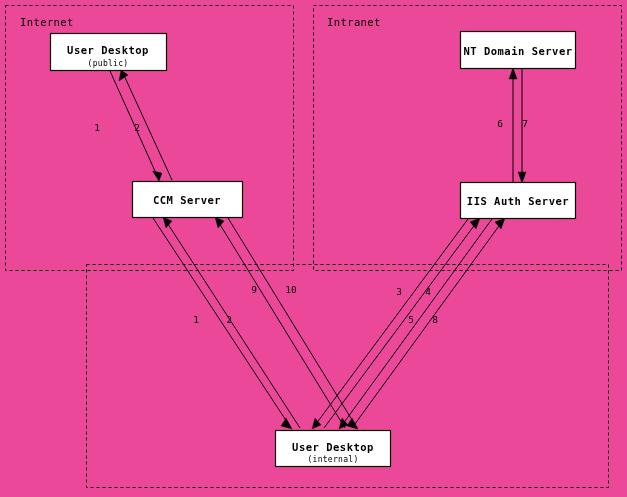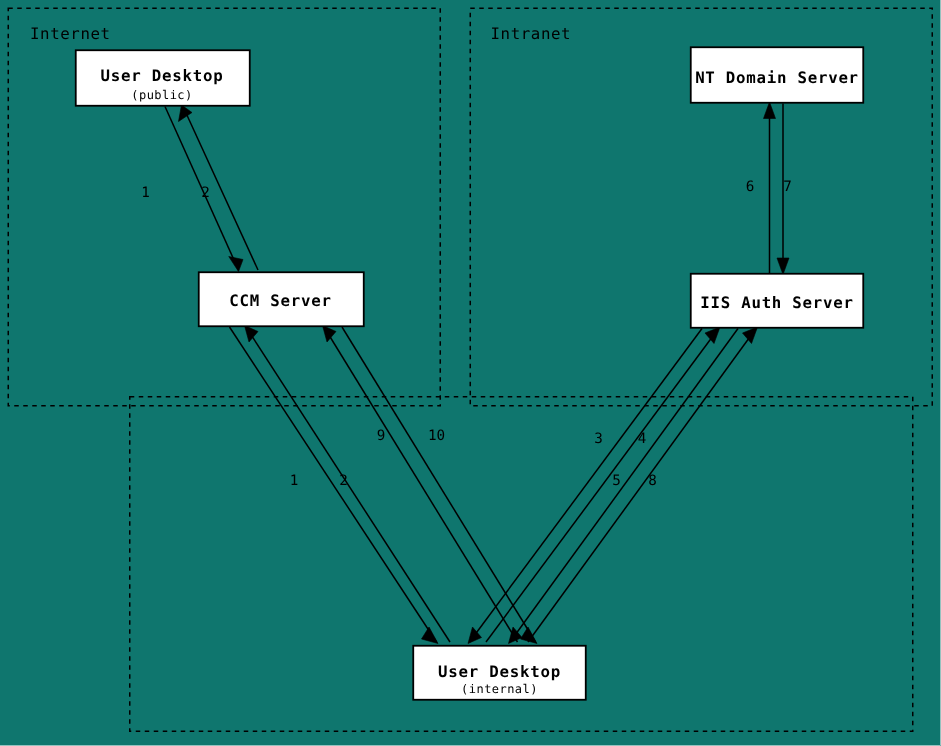--- a/index.html
+++ b/index.html
@@ -7,21 +7,21 @@
     padding: 0;
     background: #ffffff;
   }
   body {
     font-family: "DejaVu Sans Mono", "Liberation Mono", monospace;
   }
   #diagram-root {
     position: relative;
     width: 627px;
     height: 497px;
-    background: #0f766e;
+    background: #ec4899;
     overflow: hidden;
   }
   svg.canvas {
     position: absolute;
     left: 0;
     top: 0;
     width: 627px;
     height: 497px;
   }
   .zone-rect {

